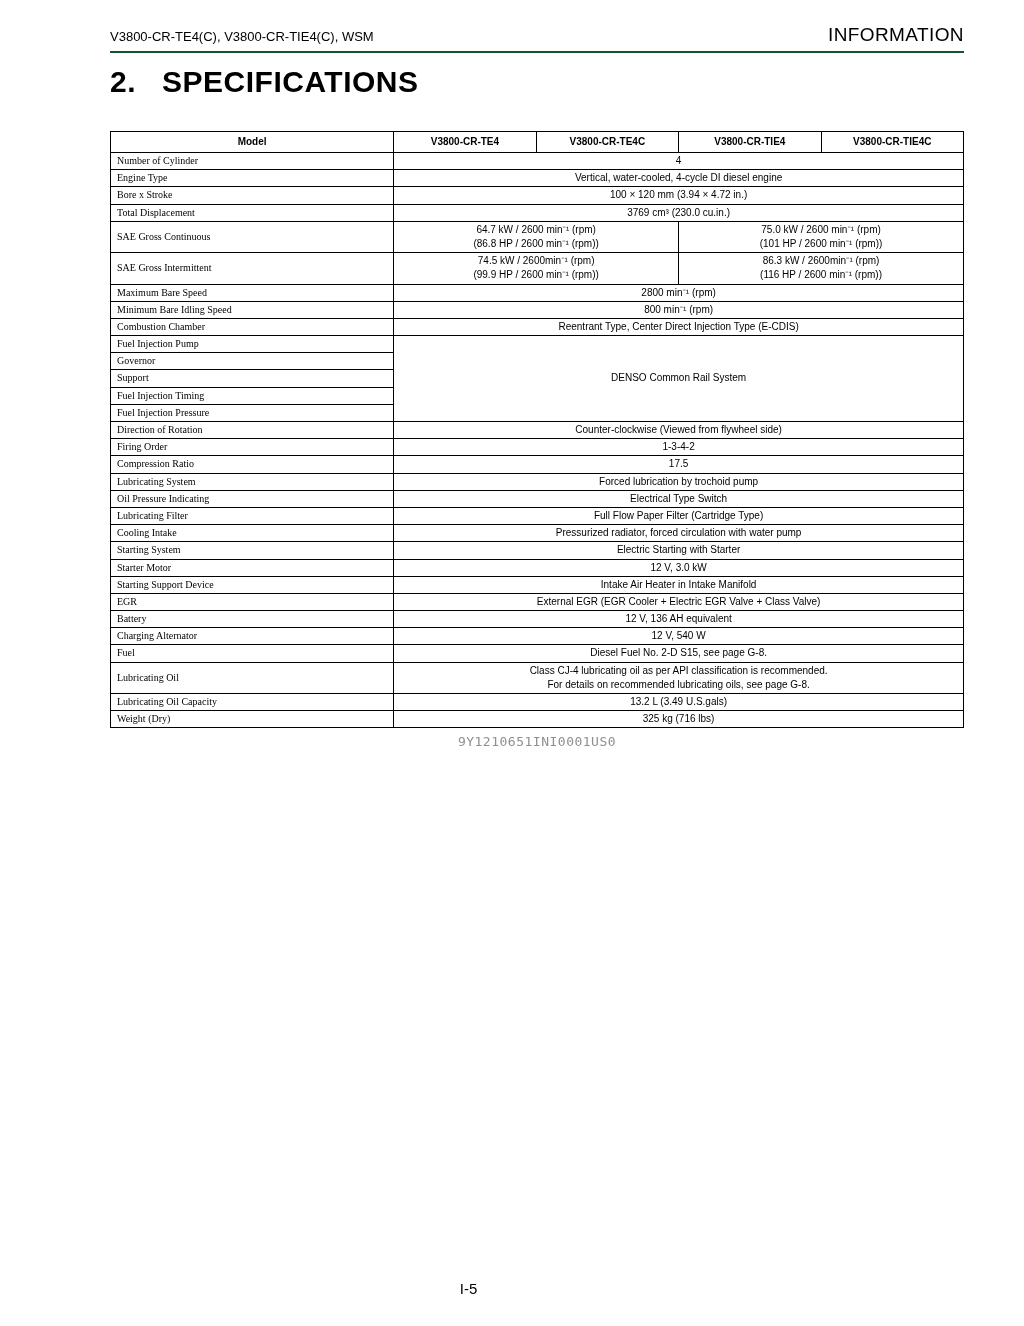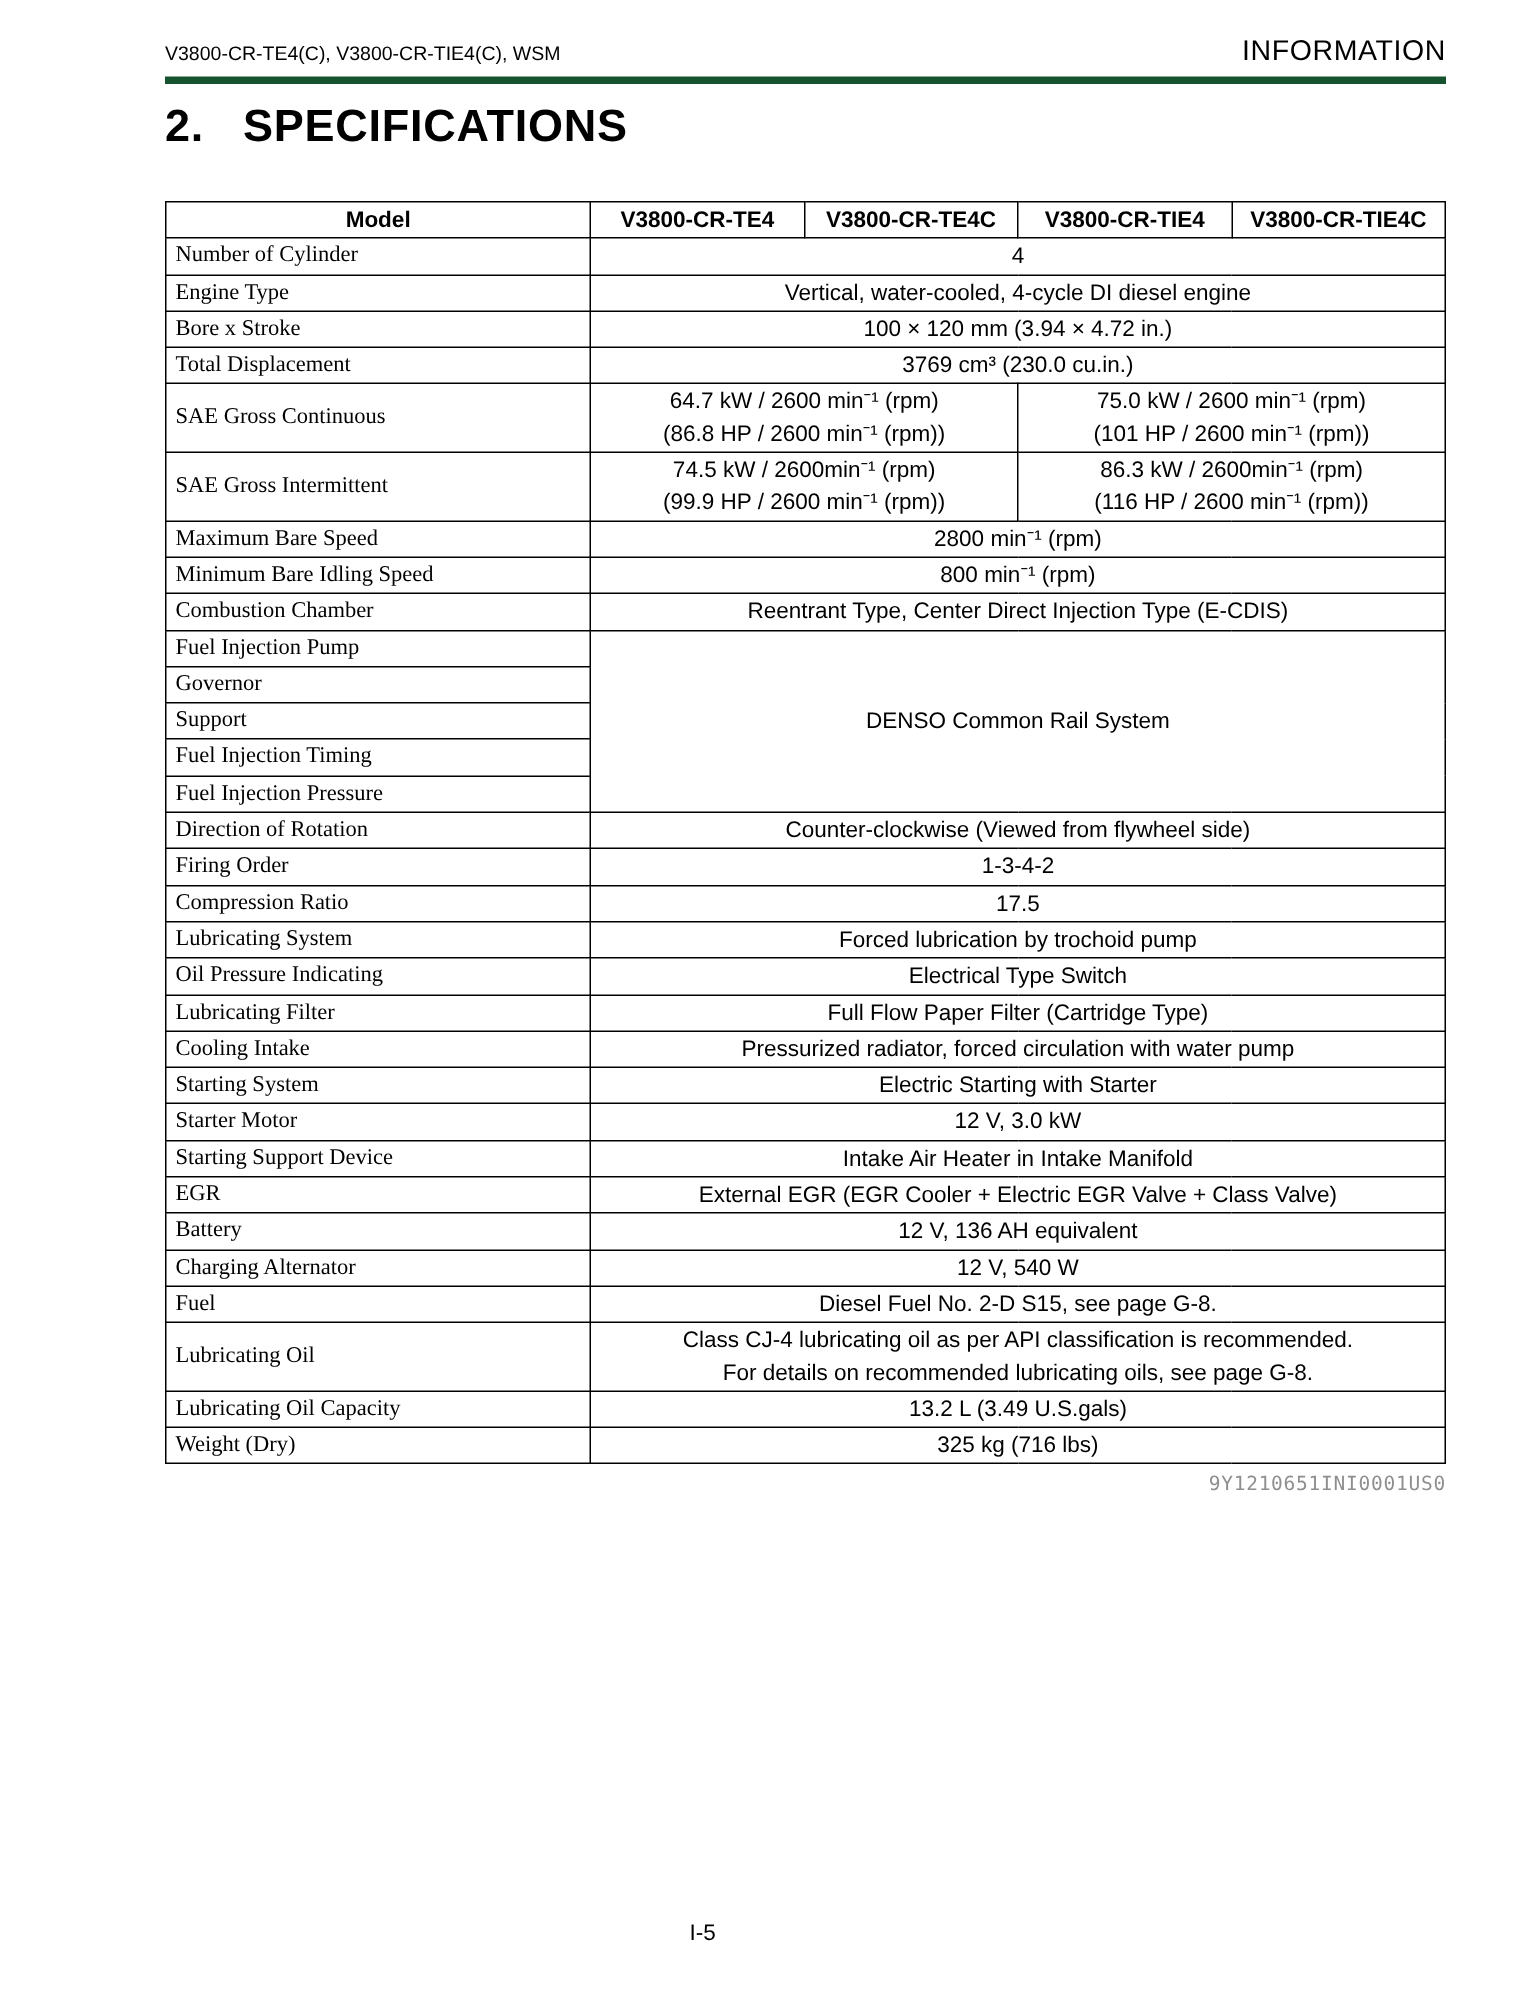--- a/index.html
+++ b/index.html
@@ -9,43 +9,43 @@
     background: #ffffff;
     color: #000;
     font-family: "Liberation Sans", sans-serif;
     position: relative;
     overflow: hidden;
   }
   .content { position: absolute; left: 110px; top: 24px; width: 854px; }
   .page-header {
     display: flex; justify-content: space-between; align-items: baseline;
     padding-bottom: 5px;
-    border-bottom: 5px solid #14532d;
+    border-bottom: 2px solid #14532d;
   }
   .hdr-left { font-size: 13px; }
   .hdr-right { font-size: 19px; letter-spacing: 0.4px; }
   .title { margin: 12px 0 32px 0; font-size: 30px; font-weight: bold; letter-spacing: 0.5px; }
   .title-num { margin-right: 26px; }
   table.spec-table {
     width: 100%; border-collapse: collapse;
-    font-size: 15px; line-height: 1.42; padding-left: 12px;
+    font-size: 10px; line-height: 1.42; padding-left: 12px;
   }
   .spec-table th, .spec-table td {
     border: 1px solid #000;
     padding: 1px 6px;
     vertical-align: middle;
   }
   .spec-table th { font-weight: bold; text-align: center; height: 21px; }
   .spec-table td.lbl { text-align: left; font-family: Liberation Serif, serif; }
   .spec-table td.val { text-align: center; }
   col.c-label { width: 33.2%; }
   col.c-model { width: 16.7%; }
   .doc-code {
     margin-top: 6px;
-    text-align: right;
+    text-align: center;
     font-family: "DejaVu Sans Mono", monospace;
     font-size: 13px;
     letter-spacing: 0.5px;
     color: #8f8f8f;
   }
   .footer {
     position: absolute; left: 0; top: 1280px; width: 937px;
     text-align: center; font-size: 15px;
   }
 </style>

